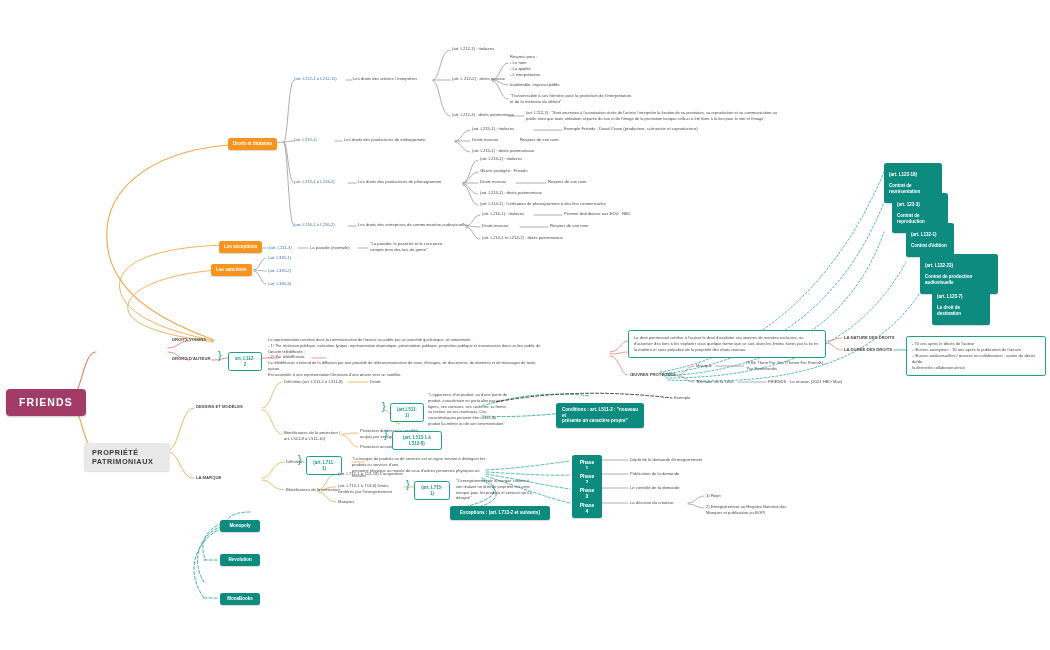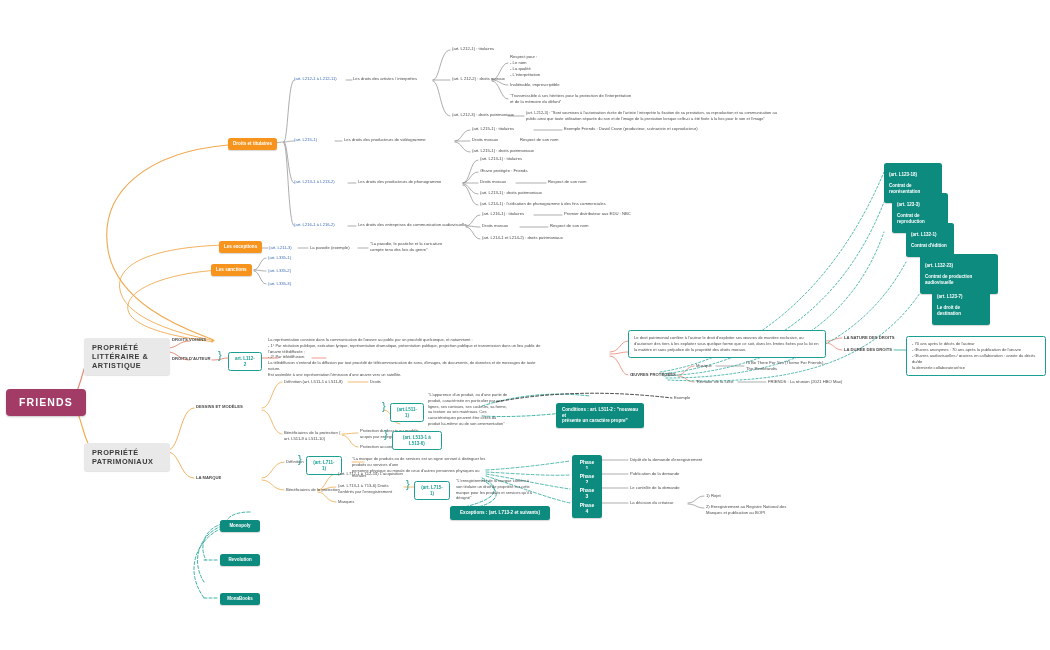--- a/index.html
+++ b/index.html
@@ -239,22 +239,20 @@
       <path d="M222,524 C206,528 198,545 206,560" stroke="#2aa79b" stroke-width=".9" stroke-dasharray="3,2"></path>
       <path d="M222,526 C200,534 190,560 204,582" stroke="#2aa79b" stroke-width=".9" stroke-dasharray="3,2"></path>
       <path d="M222,528 C196,540 184,570 204,598" stroke="#2aa79b" stroke-width=".9" stroke-dasharray="3,2"></path>
       <path d="M204,560 L218,560" stroke="#2aa79b" stroke-width=".9" stroke-dasharray="3,2"></path>
       <path d="M204,598 L218,598" stroke="#2aa79b" stroke-width=".9" stroke-dasharray="3,2"></path>
     </g>
   </svg>
 
   <div class="node root" style="left:6px; top:389px;text-align:center;">FRIENDS</div>
 
-  <div class="node lvl1" style="left:84px; top:338px; width:86px;">PROPRIÉTÉ LITTÉRAIRE &amp;
-ARTISTIQUE</div>
   <div class="node lvl1" style="left:84px; top:443px; width:86px;">PROPRIÉTÉ PATRIMONIAUX</div>
 
   <div class="node txt b" style="left:172px; top:337px;">DROITS VOISINS</div>
   <div class="node txt b" style="left:172px; top:356px;">DROITS D'AUTEUR</div>
 
   <div class="node orange" style="left:228px; top:138px;">Droits et titulaires</div>
   <div class="node orange" style="left:219px; top:241px;">Les exceptions</div>
   <div class="node orange" style="left:211px; top:264px;">Les sanctions</div>
 
   <div class="node txt blue" style="left:294px; top:76px;">(art. L212-1 à L212-11)</div>

